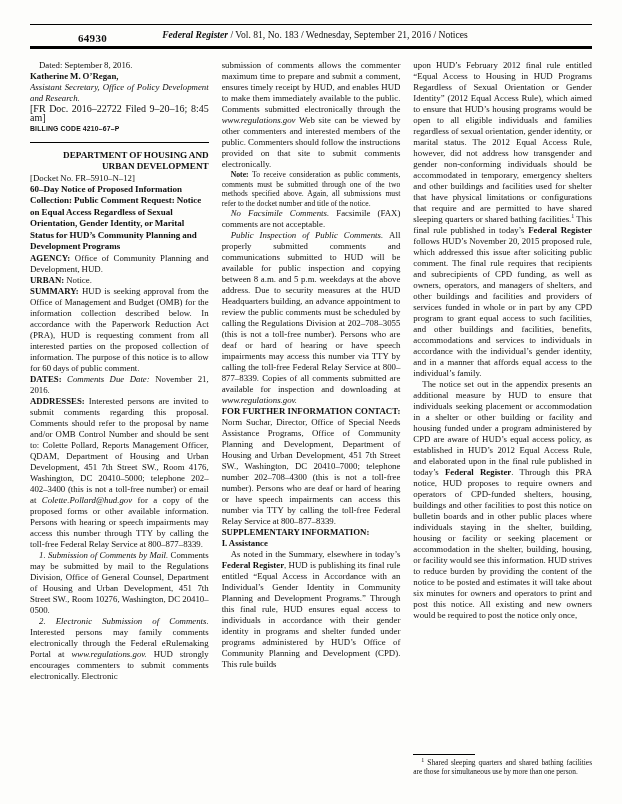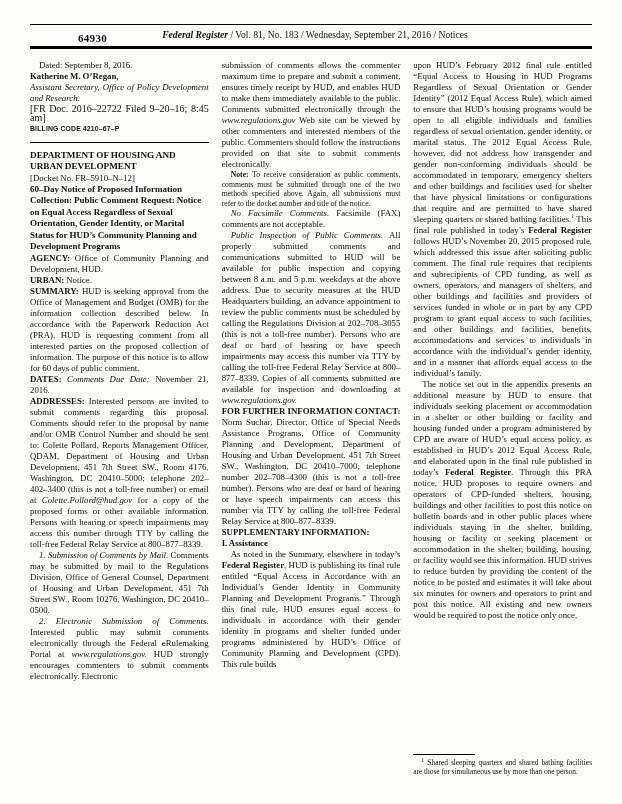--- a/index.html
+++ b/index.html
@@ -24,21 +24,21 @@
   .ti { font-style: italic; }
   .ts { vertical-align: super; font-size: 6px; line-height: 0; }
   .indent, .body { text-indent: 9px; }
   .labeled { margin-top: 4px; }
   .signer-name { font-weight: 700; }
   .signer-title { font-style: italic; }
   .frdoc { font-size: 10px; line-height: 9.4px; margin-top: 2px; }
   .billing { font-family: "Liberation Sans", sans-serif; font-weight: 700;
              font-size: 6.8px; letter-spacing: .2px; margin-top: 3px; text-align: left; }
   .doc-divider { border-top: 1px solid #000; margin: 8px 0 7px; }
-  .dept { font-size: 9.2px; font-weight: 700; line-height: 11.5px; margin: 0 0 6px; text-align: left; }
+  .dept { font-size: 9.2px; font-weight: 700; line-height: 11.5px; margin: 0 0 6px; text-align: right; }
   .docket { margin: 0 0 6px; text-align: left; }
   .notice-title { font-size: 9px; font-weight: 700; line-height: 11.5px; margin: 0 0 6px; text-align: left; }
   .note { font-size: 7.7px; line-height: 9.6px; margin: 4px 0; text-indent: 9px; }
   .bg-head { font-weight: 700; margin: 5px 0 4px; text-align: left; }
   .supp { margin-top: 4px; font-weight: 700; text-align: left; }
   .col3 { display: flex; flex-direction: column; }
   .fn-block { margin-top: auto; }
   .footnote-rule { width: 62px; border-top: 1px solid #000; margin: 6px 0 3px; }
   .footnote { font-size: 7.4px; line-height: 9.2px; text-indent: 8px; }
 </style>
@@ -67,21 +67,21 @@
       <div class="doc-divider"></div>
       <p class="dept">DEPARTMENT OF HOUSING AND URBAN DEVELOPMENT</p>
       <p class="docket">[Docket No. FR–5910–N–12]</p>
       <p class="notice-title">60–Day Notice of Proposed Information Collection: Public Comment Request: Notice on Equal Access Regardless of Sexual Orientation, Gender Identity, or Marital Status for HUD’s Community Planning and Development Programs</p>
       <p class="labeled"><span class="tb">AGENCY: </span><span>Office of Community Planning and Development, HUD.</span></p>
       <p class="labeled"><span class="tb">URBAN: </span><span>Notice.</span></p>
       <p class="labeled"><span class="tb">SUMMARY: </span><span>HUD is seeking approval from the Office of Management and Budget (OMB) for the information collection described below. In accordance with the Paperwork Reduction Act (PRA), HUD is requesting comment from all interested parties on the proposed collection of information. The purpose of this notice is to allow for 60 days of public comment.</span></p>
       <p class="labeled"><span class="tb">DATES: </span><span class="ti">Comments Due Date: </span><span>November 21, 2016.</span></p>
       <p class="labeled"><span class="tb">ADDRESSES: </span><span>Interested persons are invited to submit comments regarding this proposal. Comments should refer to the proposal by name and/or OMB Control Number and should be sent to: Colette Pollard, Reports Management Officer, QDAM, Department of Housing and Urban Development, 451 7th Street SW., Room 4176, Washington, DC 20410–5000; telephone 202–402–3400 (this is not a toll-free number) or email at </span><span class="ti">Colette.Pollard@hud.gov</span><span> for a copy of the proposed forms or other available information. Persons with hearing or speech impairments may access this number through TTY by calling the toll-free Federal Relay Service at 800–877–8339.</span></p>
       <p class="body"><span class="ti">1. Submission of Comments by Mail. </span><span>Comments may be submitted by mail to the Regulations Division, Office of General Counsel, Department of Housing and Urban Development, 451 7th Street SW., Room 10276, Washington, DC 20410–0500.</span></p>
-      <p class="body"><span class="ti">2. Electronic Submission of Comments. </span><span>Interested public may submit comments electronically through the Federal eRulemaking Portal at </span><span class="ti">www.regulations.gov.</span><span> HUD strongly encourages commenters to submit comments electronically. Electronic</span></p>
+      <p class="body"><span class="ti">2. Electronic Submission of Comments. </span><span>Interested persons may family comments electronically through the Federal eRulemaking Portal at </span><span class="ti">www.regulations.gov.</span><span> HUD strongly encourages commenters to submit comments electronically. Electronic</span></p>
     </section>
 
     <section class="col">
       <p><span>submission of comments allows the commenter maximum time to prepare and submit a comment, ensures timely receipt by HUD, and enables HUD to make them immediately available to the public. Comments submitted electronically through the </span><span class="ti">www.regulations.gov</span><span> Web site can be viewed by other commenters and interested members of the public. Commenters should follow the instructions provided on that site to submit comments electronically.</span></p>
       <p class="note"><span class="tb">Note: </span><span>To receive consideration as public comments, comments must be submitted through one of the two methods specified above. Again, all submissions must refer to the docket number and title of the notice.</span></p>
       <p class="body"><span class="ti">No Facsimile Comments. </span><span>Facsimile (FAX) comments are not acceptable.</span></p>
       <p class="body"><span class="ti">Public Inspection of Public Comments. </span><span>All properly submitted comments and communications submitted to HUD will be available for public inspection and copying between 8 a.m. and 5 p.m. weekdays at the above address. Due to security measures at the HUD Headquarters building, an advance appointment to review the public comments must be scheduled by calling the Regulations Division at 202–708–3055 (this is not a toll-free number). Persons who are deaf or hard of hearing or have speech impairments may access this number via TTY by calling the toll-free Federal Relay Service at 800–877–8339. Copies of all comments submitted are available for inspection and downloading at </span><span class="ti">www.regulations.gov.</span></p>
       <p class="labeled"><span class="tb">FOR FURTHER INFORMATION CONTACT: </span><span>Norm Suchar, Director, Office of Special Needs Assistance Programs, Office of Community Planning and Development, Department of Housing and Urban Development, 451 7th Street SW., Washington, DC 20410–7000; telephone number 202–708–4300 (this is not a toll-free number). Persons who are deaf or hard of hearing or have speech impairments can access this number via TTY by calling the toll-free Federal Relay Service at 800–877–8339.</span></p>
       <p class="supp">SUPPLEMENTARY INFORMATION:</p>
       <p class="bg-head">I. Assistance</p>

